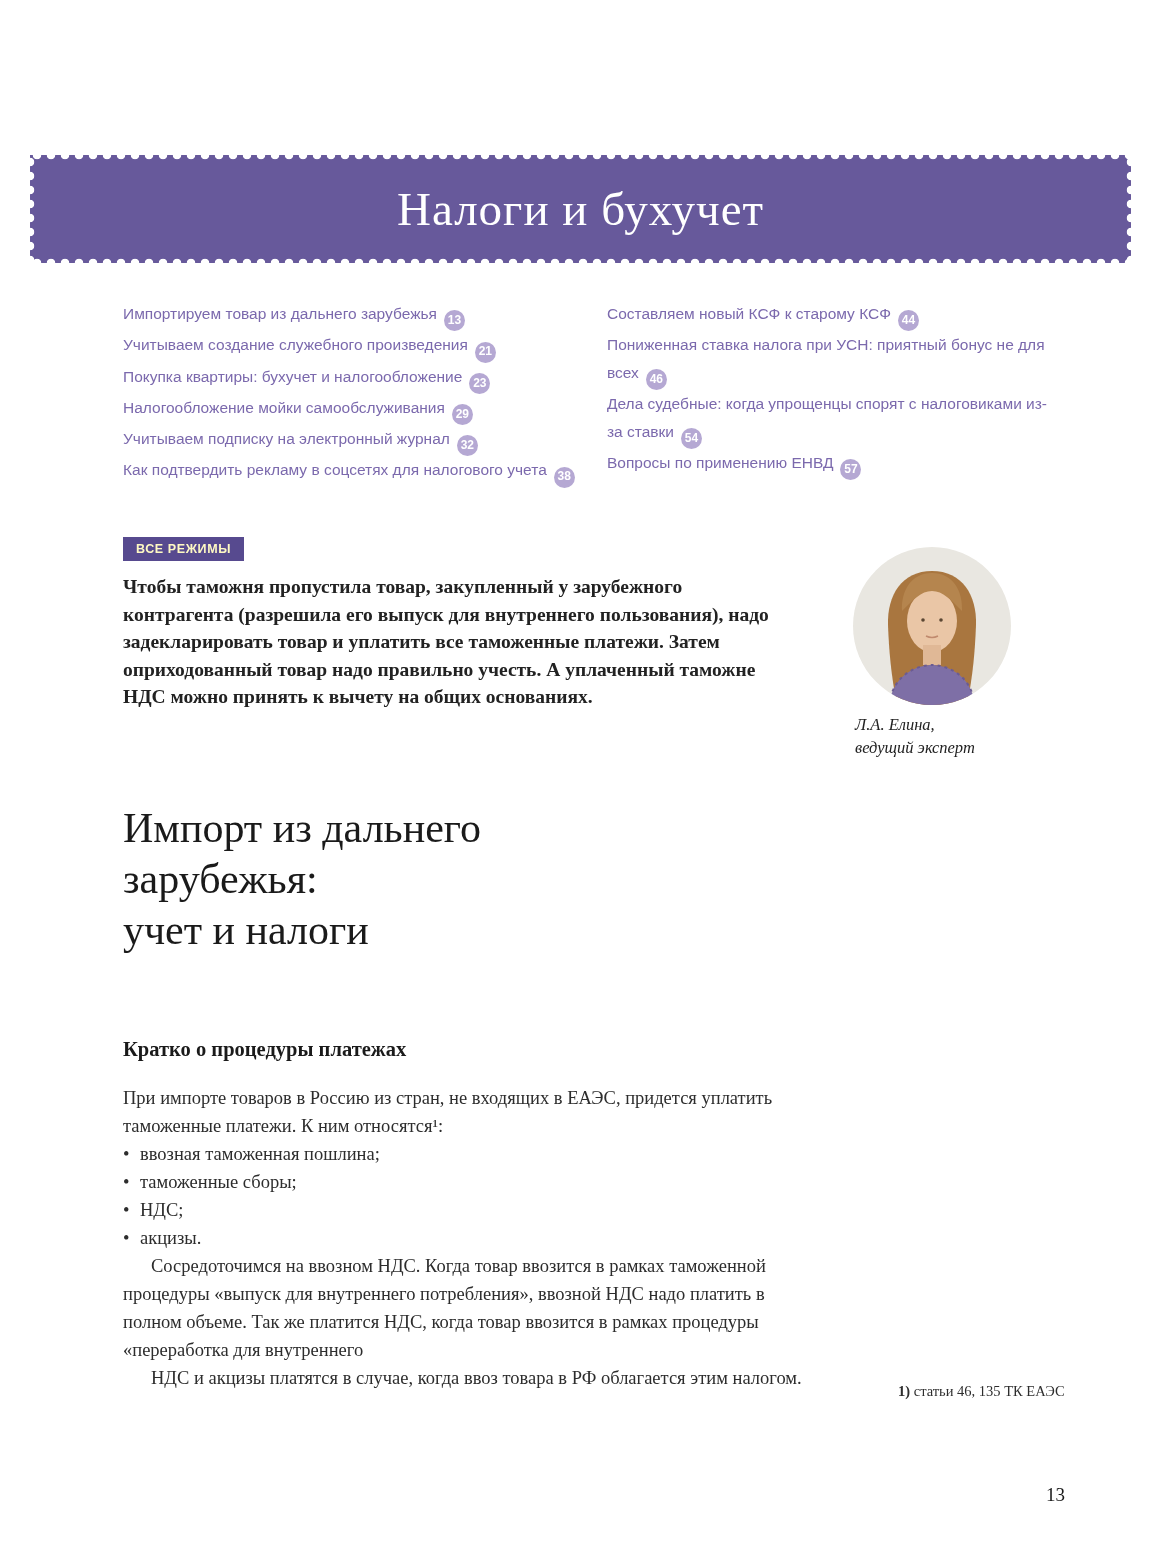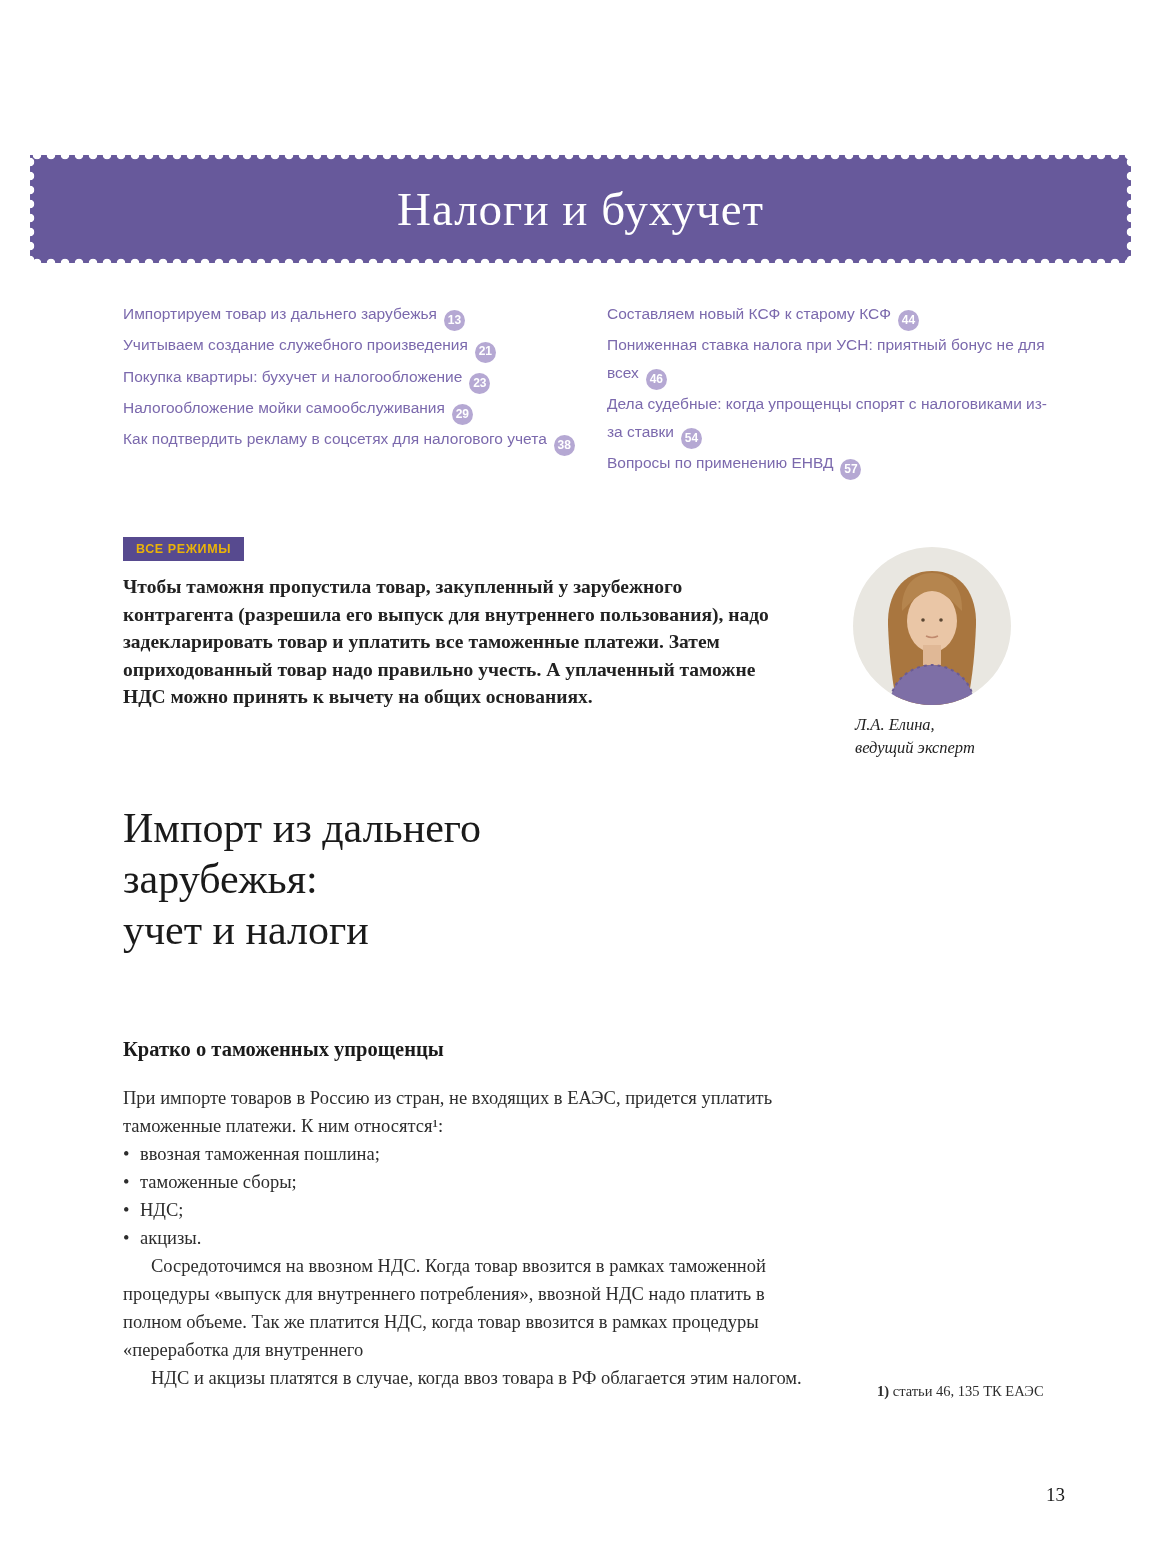--- a/index.html
+++ b/index.html
@@ -55,21 +55,21 @@
     width:21px; height:21px; border-radius:50%;
     background:#b5a8d3; color:#ffffff;
     font-family:"Liberation Sans", sans-serif;
     font-size:12px; font-weight:bold;
     vertical-align:-5px; margin-left:7px;
   }
 
   
   .badge {
     position:absolute; left:123px; top:537px;
-    background:#574a8f; color:#eab308;
+    background:#574a8f; color:#fef9c3;
     font-family:"Liberation Sans", sans-serif;
     font-size:12.5px; font-weight:bold;
     letter-spacing:0.6px;
     padding:5px 13px 5px 13px;
   }
 
   
   .lead {
     position:absolute; left:123px; top:573px;
     width:652px;
@@ -119,21 +119,21 @@
   .bullets { list-style:none; }
   .bullets li { position:relative; padding-left:17px; }
   .bullets li::before {
     content:"\2022";
     position:absolute; left:0; top:0;
     color:#2d2d2d;
   }
 
   
   .footnote {
-    position:absolute; left:877px; top:1381px;
+    position:absolute; left:898px; top:1381px;
     width:230px;
     font-size:14.5px; line-height:20px;
     color:#2d2d2d;
   }
   .fn-marker { font-weight:bold; }
 
   
   .folio {
     position:absolute; left:1046px; top:1484px;
     font-size:19px; color:#1a1a1a;
@@ -147,20 +147,21 @@
   <header class="banner">
     <h1 class="banner-title">Налоги и бухучет</h1>
   </header>
 
   <nav class="toc">
     <div class="toc-left">
       <div class="toc-item"><span>Импортируем товар из дальнего зарубежья</span><span class="pgc">13</span></div>
       <div class="toc-item"><span>Учитываем создание служебного произведения</span><span class="pgc">21</span></div>
       <div class="toc-item"><span>Покупка квартиры: бухучет и налогообложение</span><span class="pgc">23</span></div>
       <div class="toc-item"><span>Налогообложение мойки самообслуживания</span><span class="pgc">29</span></div>
+      <div class="toc-item"><span>Учитываем подписку на электронный журнал</span><span class="pgc">32</span></div>
       <div class="toc-item"><span>Как подтвердить рекламу в соцсетях для налогового учета</span><span class="pgc">38</span></div>
     </div>
     <div class="toc-right">
       <div class="toc-item"><span>Составляем новый КСФ к старому КСФ</span><span class="pgc">44</span></div>
       <div class="toc-item"><span>Пониженная ставка налога при УСН: приятный бонус не для всех</span><span class="pgc">46</span></div>
       <div class="toc-item"><span>Дела судебные: когда упрощенцы спорят с налоговиками из-за ставки</span><span class="pgc">54</span></div>
       <div class="toc-item"><span>Вопросы по применению ЕНВД</span><span class="pgc">57</span></div>
     </div>
   </nav>
 
@@ -188,21 +189,21 @@
       <div>ведущий эксперт</div>
     </figcaption>
   </figure>
 
   <h2 class="article-title">
     <span class="line">Импорт из дальнего</span>
     <span class="line">зарубежья:</span>
     <span class="line">учет и налоги</span>
   </h2>
 
-  <h3 class="subheading">Кратко о таможенных упрощенцы</h3>
+  <h3 class="subheading">Кратко о процедуры платежах</h3>
 
   <div class="body-text">
     <p>При импорте товаров в Россию из стран, не входящих в ЕАЭС, придется уплатить таможенные платежи. К ним относятся¹:</p>
     <ul class="bullets">
       <li>ввозная таможенная пошлина;</li>
       <li>таможенные сборы;</li>
       <li>НДС;</li>
       <li>акцизы.</li>
     </ul>
     <p class="indent">Сосредоточимся на ввозном НДС. Когда товар ввозится в рамках таможенной процедуры «выпуск для внутреннего потребления», ввозной НДС надо платить в полном объеме. Так же платится НДС, когда товар ввозится в рамках процедуры «переработка для внутреннего</p>

